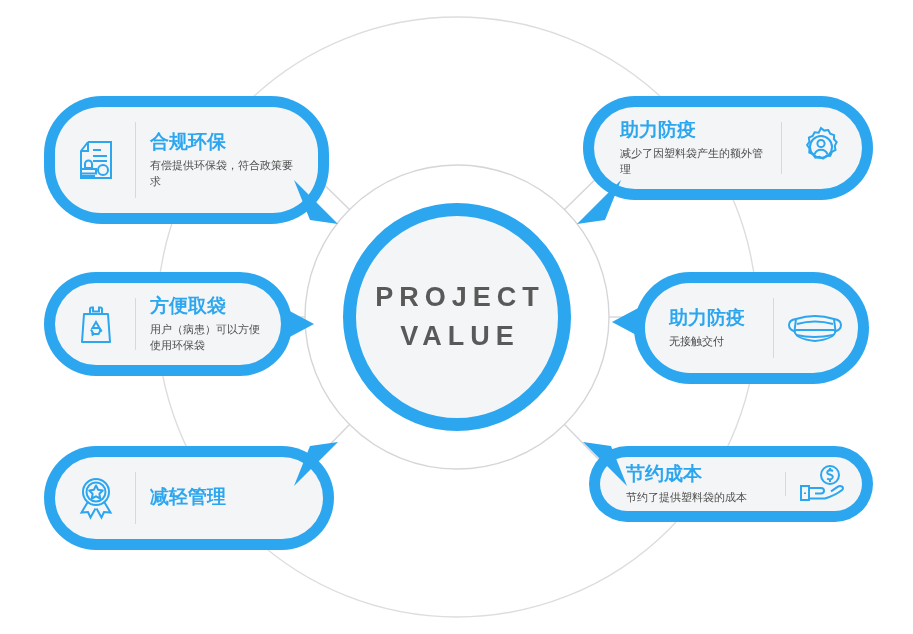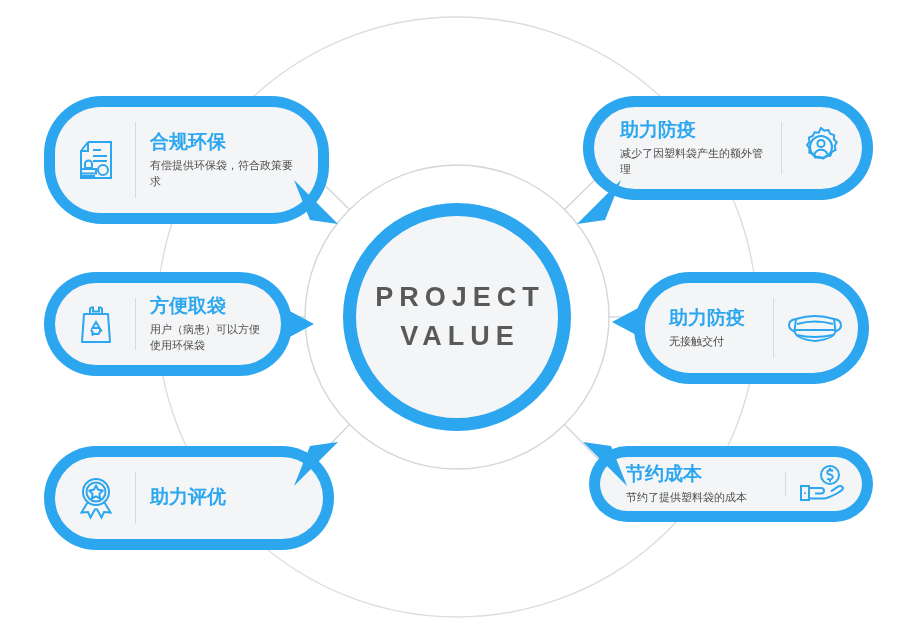--- a/index.html
+++ b/index.html
@@ -247,21 +247,21 @@
         <svg width="42" height="44" viewBox="0 0 42 44" fill="none" stroke="#2ba6ef" stroke-width="2">
           <circle cx="21" cy="16" r="13"></circle>
           <circle cx="21" cy="16" r="9.5"></circle>
           <path d="M21,9.5 l2.1,4.3 4.7,0.7 -3.4,3.3 0.8,4.7 -4.2,-2.2 -4.2,2.2 0.8,-4.7 -3.4,-3.3 4.7,-0.7 z" stroke-linejoin="round"></path>
           <path d="M12.5,26.5 l-6,10 6.5,-0.5 2.5,5.5 5,-9"></path>
           <path d="M29.5,26.5 l6,10 -6.5,-0.5 -2.5,5.5 -5,-9"></path>
         </svg>
       </div>
       <div class="divider"></div>
       <div class="card-text">
-        <div class="card-title">助力评优</div>
+        <div class="card-title">减轻管理</div>
       </div>
     </div>
   </div>
 
   <div class="card pill-right" id="card-cost">
     <svg class="tail" style="left:-8px; top:-10px; width:50px; height:52px; overflow:visible;" viewBox="0 0 50 52">
       <path d="M46,50 L2,6 L30,10 Z" fill="#2ba6ef"></path>
     </svg>
     <div class="card-inner inner-pill">
       <div class="card-text" style="padding-left:16px;">

